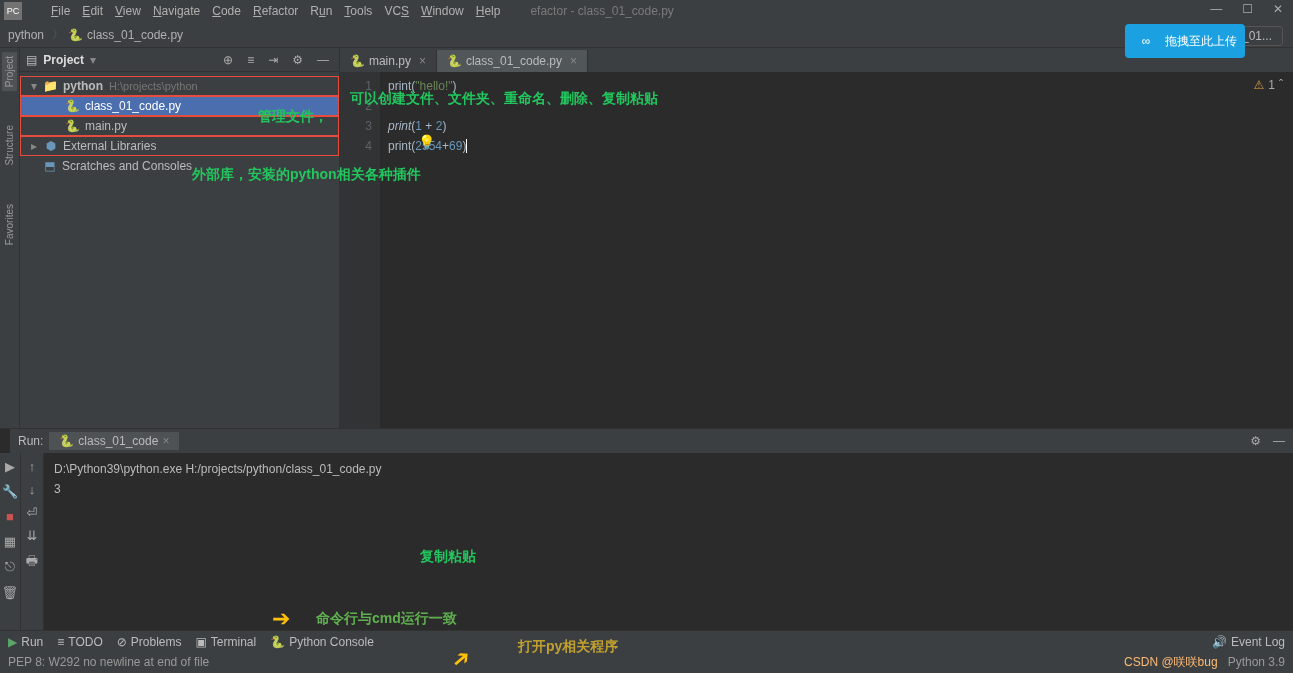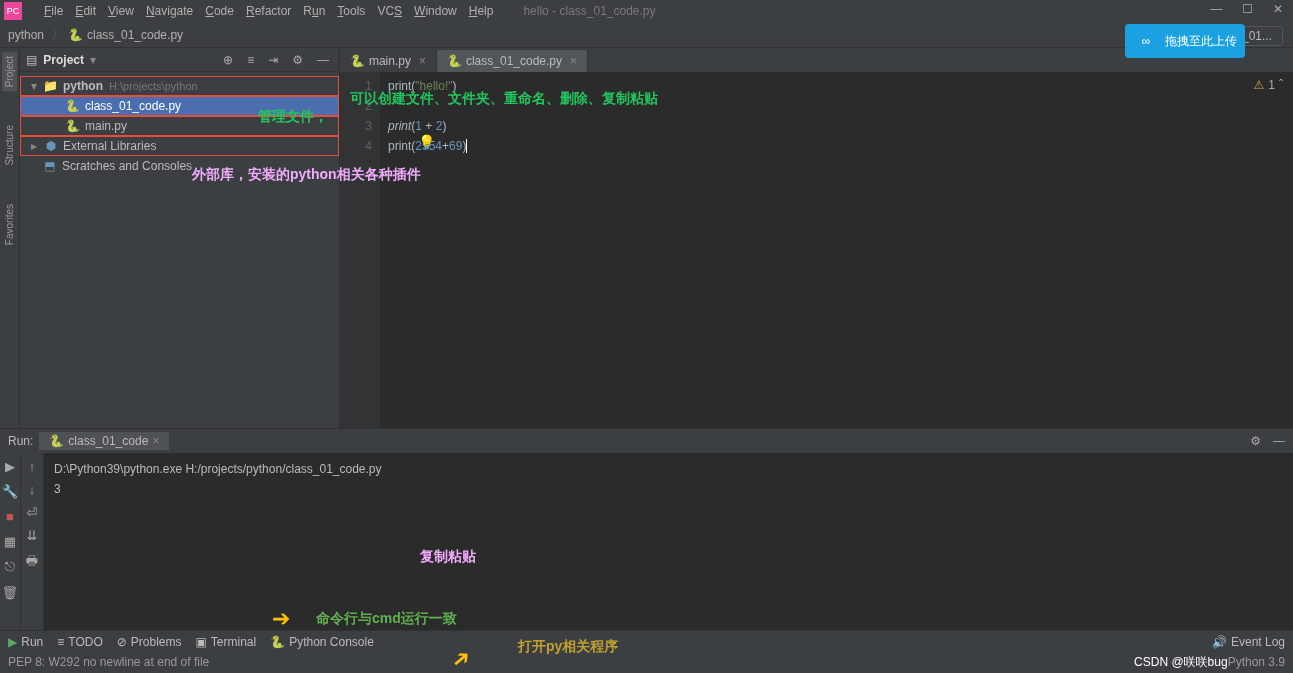--- a/index.html
+++ b/index.html
@@ -1,18 +1,18 @@
 <!DOCTYPE html>
 <html><head>
 <meta charset="utf-8">
 <style>
 * { margin:0; padding:0; box-sizing:border-box; font-family: "Segoe UI", Arial, sans-serif; font-size:12px; }
 body { background:#3c3f41; color:#bbbbbb; width:1293px; height:673px; overflow:hidden; position:relative; }
 .menubar { height:22px; background:#3c3f41; display:flex; align-items:center; padding:0 4px; }
-.menubar .logo { width:18px;height:18px;background:#ec4899;color:#fff;display:flex;align-items:center;justify-content:center;font-size:9px;font-weight:normal;margin-right:16px;}
+.menubar .logo { width:18px;height:18px;background:#737373;color:#fff;display:flex;align-items:center;justify-content:center;font-size:9px;font-weight:normal;margin-right:23px;}
 .menubar .mi { padding:2px 6px; color:#b0b0b0; cursor:default;text-align:right;}
 .menubar .mi u{text-decoration:underline;}
 .menubar .title { margin-left:24px; color:#7a7a7a;}
 .win-ctrl { position:absolute; right:10px; top:2px; display:flex; gap:20px; color:#aaa;}
 .win-ctrl span{cursor:default;}
 .breadcrumb { height:26px; background:#3c3f41; display:flex; align-items:center; padding:0 8px; border-bottom:1px solid #323232;}
 .breadcrumb .crumb { color:#b0b0b0; margin-right:4px;}
 .breadcrumb .sep{color:#666; margin:0 4px;}
 .breadcrumb .fileicon{color:#f0a732;margin-right:4px;}
 .breadcrumb-right{position:absolute;right:10px;top:26px;display:flex;align-items:center;gap:6px;}
@@ -30,76 +30,76 @@
 .project-header .icon{color:#aaa;cursor:default;padding:0 4px;}
 .tree{padding:4px 0;}
 .tree-row{display:flex;align-items:center;height:20px;padding-left:10px;cursor:default;}
 .tree-row.sel{background:#4b6eaf;color:#fff;}
 .tree-row .arrow{width:12px;color:#888;}
 .tree-row .icn{width:16px;text-align:center;}
 .tree-row .lbl{margin-left:4px;}
 .tree-row .path{margin-left:6px;color:#777;font-size:11px;}
 .redbox{border:1px solid #e74c3c;}
 .annotation{color:#22c55e;position:absolute;font-size:14px;font-weight:bold;}
-.annotation.orange{color:#f0abfc;}
+.annotation.orange{color:#22c55e;}
 .annotation.green{color:#5fb04e;}
 .annotation.yellow{color:#c0a030;}
 .editor-area{flex:1;background:#2b2b2b;display:flex;flex-direction:column;position:relative;}
 .tabbar{height:24px;background:#3c3f41;display:flex;align-items:flex-end;}
 .tab{padding:4px 10px;background:#3c3f41;color:#bbb;display:flex;align-items:center;gap:4px;border-right:1px solid #323232;cursor:default;}
 .tab.active{background:#515658;}
 .tab .close{color:#888;margin-left:4px;}
 .editor-body{flex:1;display:flex;background:#2b2b2b;font-family:Consolas,monospace;font-size:13px;position:relative;}
 .gutter{width:40px;background:#313335;color:#606366;text-align:right;padding:4px 8px 0 0;}
 .gutter div{height:20px;line-height:20px;}
 .code{padding:4px 0 0 8px;color:#a9b7c6;}
 .code .line{height:20px;line-height:20px;white-space:pre;}
 .fn{font-style:italic;}
 .str{color:#6a8759;}
 .num{color:#6897bb;}
 .caret{border-left:1px solid #fff;}
 .warn-badge{position:absolute;right:10px;top:6px;color:#aaa;display:flex;align-items:center;gap:4px;}
 .warn-tri{color:#d9a343;}
 .bulb{position:absolute;left:418px;top:134px;color:#f0a732;font-size:14px;z-index:5;}
 .run-panel{height:202px;border-top:1px solid #323232;background:#2b2b2b;display:flex;flex-direction:column;}
-.run-header{height:24px;background:#3c3f41;display:flex;align-items:center;padding:0 8px;gap:6px;}
+.run-header{height:24px;background:#3c3f41;display:flex;align-items:center;padding:0 8px;gap:6px;margin-left:10px;}
 .run-header .lbl{color:#bbb;}
 .run-tab{background:#4e5254;padding:2px 10px;display:flex;align-items:center;gap:4px;}
 .run-header .gear{margin-left:auto;color:#aaa;}
 .run-body{flex:1;display:flex;}
 .run-side{width:20px;background:#3c3f41;display:flex;flex-direction:column;align-items:center;gap:10px;padding-top:6px;}
 .run-side2{width:24px;background:#3c3f41;display:flex;flex-direction:column;align-items:center;gap:8px;padding-top:6px;border-left:1px solid #323232;border-right:1px solid #323232;}
 .run-side .ic,.run-side2 .ic{color:#aaa;cursor:default;font-size:13px;}
 .console{flex:1;padding:6px 10px;font-family:Consolas,monospace;font-size:13px;color:#bbb;}
 .console div{line-height:20px;}
 .bottom-bar{height:22px;background:#3c3f41;border-top:1px solid #323232;display:flex;align-items:center;padding:0 8px;gap:14px;}
 .bottom-bar .item{display:flex;align-items:center;gap:4px;color:#bbb;cursor:default;}
 .bottom-bar .spacer{flex:1;}
 .status-bar{height:20px;background:#3c3f41;display:flex;align-items:center;padding:0 8px;color:#999;font-size:11px;}
 .status-bar .spacer{flex:1;}
-.status-bar .wm{color:#ffffff;}
+.status-bar .wm{color:#fdba74;margin-right:10px;}
 .arrow-yellow{position:absolute;color:#ffc107;font-size:22px;}
 </style>
 </head>
 <body>
 
 <div class="menubar">
   <div class="logo">PC</div>
   <div class="mi"><u>F</u>ile</div>
   <div class="mi"><u>E</u>dit</div>
   <div class="mi"><u>V</u>iew</div>
   <div class="mi"><u>N</u>avigate</div>
   <div class="mi"><u>C</u>ode</div>
   <div class="mi"><u>R</u>efactor</div>
   <div class="mi">R<u>u</u>n</div>
   <div class="mi"><u>T</u>ools</div>
   <div class="mi">VC<u>S</u></div>
   <div class="mi"><u>W</u>indow</div>
   <div class="mi"><u>H</u>elp</div>
-  <div class="title">hello - class_01_code.py</div>
+  <div class="title">efactor - class_01_code.py</div>
   <div class="win-ctrl">
     <span>—</span>
     <span>☐</span>
     <span>✕</span>
   </div>
 </div>
 
 <div class="breadcrumb">
   <span class="crumb">python</span>
   <span class="sep">〉</span>

